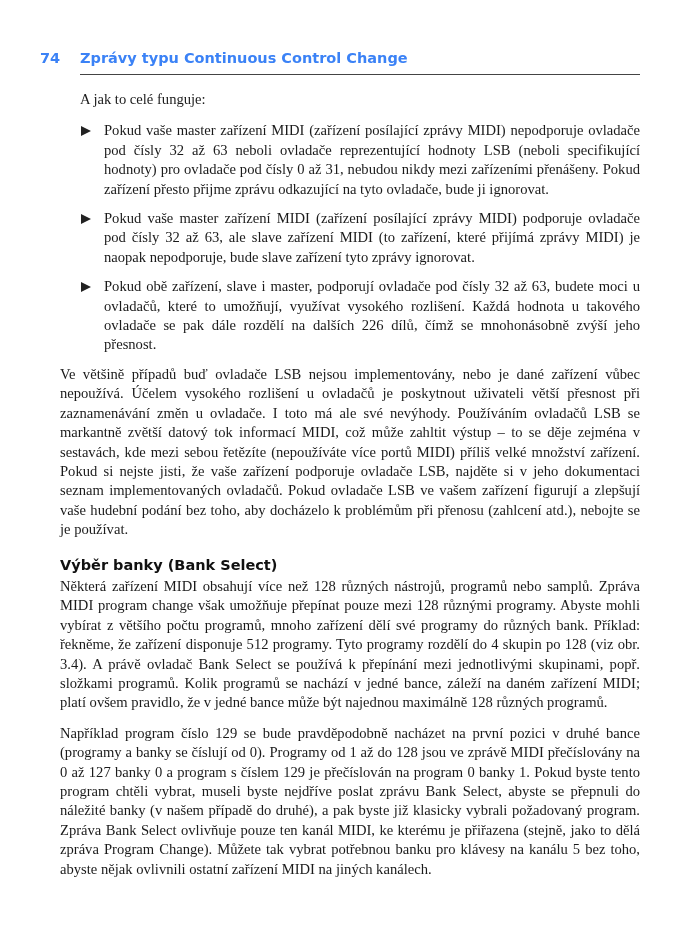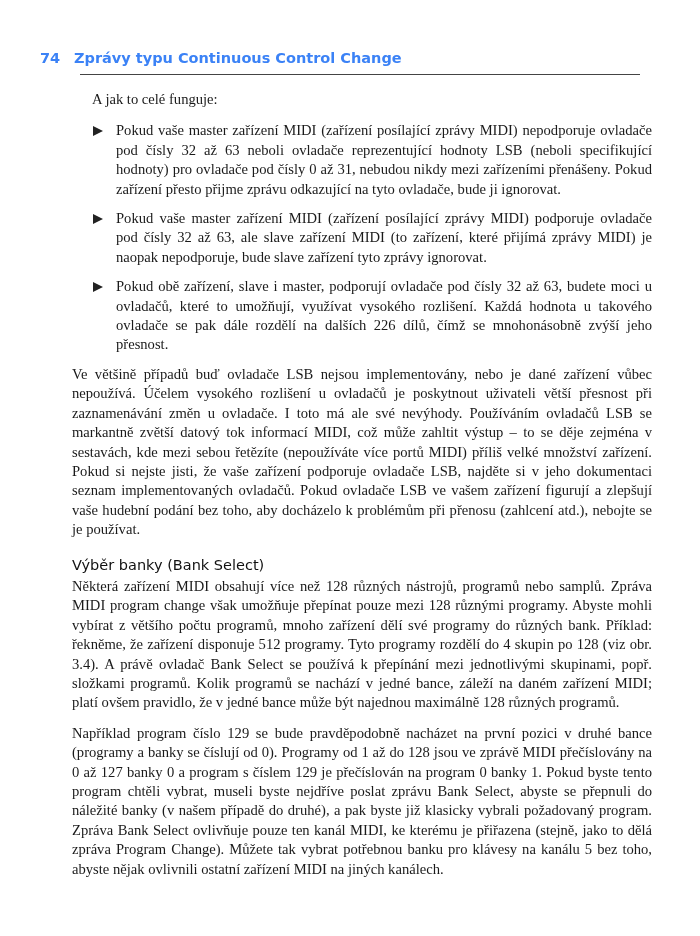--- a/index.html
+++ b/index.html
@@ -1,27 +1,27 @@
 <!DOCTYPE html>
 <html><head>
   <meta charset="utf-8">
   <style>
     html, body { margin: 0; padding: 0; background: #ffffff; }
     body { width: 700px; height: 936px; position: relative; overflow: hidden; color: #222; }
     .header { position: absolute; left: 40px; top: 50px; width: 600px; height: 20px; font-family: "DejaVu Sans", sans-serif; font-weight: bold; font-size: 14.5px; color: #3b82f6; }
     .header .pnum { position: absolute; left: 0; top: 0; }
-    .header .htitle { position: absolute; left: 34px; top: 0; }
+    .header .htitle { position: absolute; left: 40px; top: 0; }
     .rule { position: absolute; left: 80px; top: 74px; width: 560px; height: 1px; background: #444; }
-    .body { position: absolute; left: 72px; top: 90px; width: 580px; font-family: "Liberation Serif", "DejaVu Serif", serif; font-size: 14.6px; line-height: 19.4px; color: #1a1a1a; }
+    .body { position: absolute; left: 60px; top: 90px; width: 580px; font-family: "Liberation Serif", "DejaVu Serif", serif; font-size: 14.6px; line-height: 19.4px; color: #1a1a1a; }
     .intro { margin: 0 0 0 20px; }
     ul.bullets { list-style: none; margin: 12px 0 0 0; padding: 0; }
     ul.bullets li { position: relative; padding-left: 44px; margin-bottom: 10px; text-align: justify; }
     ul.bullets li .tri { position: absolute; left: 21px; top: 5px; width: 0; height: 0; border-top: 5.5px solid transparent; border-bottom: 5.5px solid transparent; border-left: 10px solid #222; }
     p.para { margin: 0 0 11px 0; text-align: justify; }
-    h2.sec { font-family: "DejaVu Sans", sans-serif; font-weight: normal; font-size: 14.5px; margin: 16px 0 2px 0; color: #111; }
+    h2.sec { font-family: "DejaVu Sans", sans-serif; font-weight: bold; font-size: 14.5px; margin: 16px 0 2px 0; color: #111; }
     .first { margin-top: 14px; }
   </style>
 </head>
 <body>
 
 <div class="header">
   <span class="pnum">74</span>
   <span class="htitle">Zprávy typu Continuous Control Change</span>
 </div>
 <div class="rule"></div>

